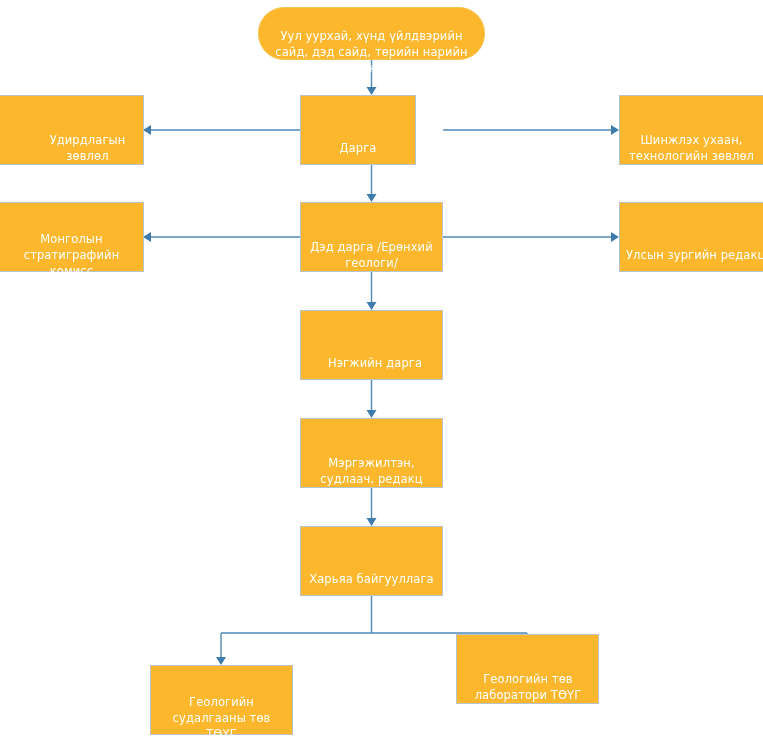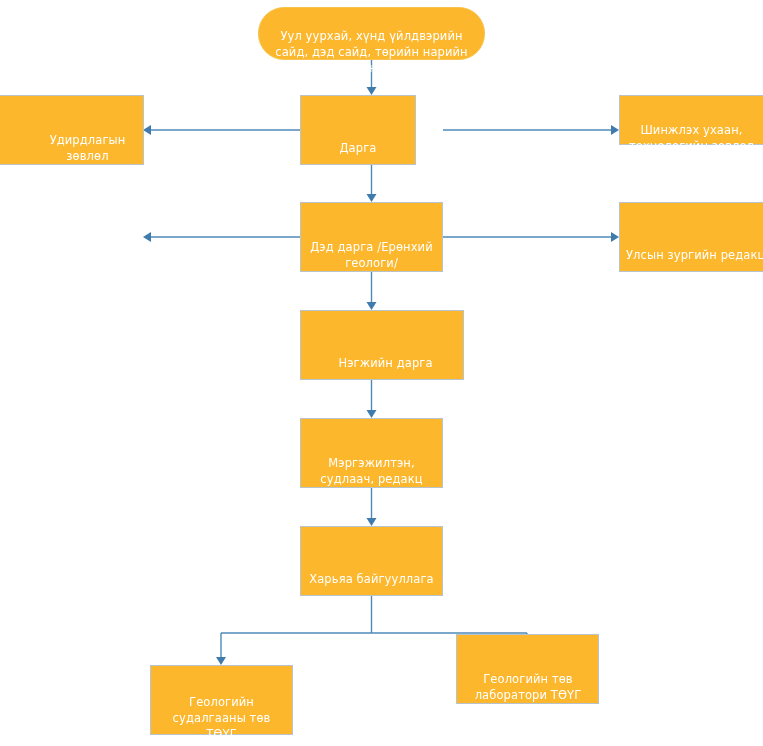--- a/index.html
+++ b/index.html
@@ -109,34 +109,37 @@
   </div>
 
   <div class="node" style="left:-1px; top:95px; width:145px; height:70px;padding-left:38px;">
     <span class="label">Удирдлагын зөвлөл</span>
   </div>
 
   <div class="node" style="left:300px; top:95px; width:116px; height:70px;">
     <span class="label">Дарга</span>
   </div>
 
-  <div class="node" style="left:619px; top:95px; width:145px; height:50px;">
+  <div class="node" style="left:619px; top:95px; width:145px; height:70px;">
     <span class="label">Шинжлэх ухаан, технологийн зөвлөл</span>
   </div>
 
+  <div class="node" style="left:-1px; top:202px; width:145px; height:70px;">
+    <span class="label">Монголын стратиграфийн комисс</span>
+  </div>
 
   <div class="node" style="left:300px; top:202px; width:143px; height:70px;">
     <span class="label">Дэд дарга /Ерөнхий геологи/</span>
   </div>
 
   <div class="node" style="left:619px; top:202px; width:145px; height:70px; white-space:nowrap;">
     <span class="label">Улсын зургийн редакц</span>
   </div>
 
-  <div class="node" style="left:300px; top:310px; width:164px; height:70px;padding-left:13px;">
+  <div class="node" style="left:300px; top:310px; width:143px; height:70px;padding-left:13px;">
     <span class="label">Нэгжийн дарга</span>
   </div>
 
   <div class="node" style="left:300px; top:418px; width:143px; height:70px;">
     <span class="label">Мэргэжилтэн, судлаач, редакц</span>
   </div>
 
   <div class="node" style="left:300px; top:526px; width:143px; height:70px;">
     <span class="label">Харьяа байгууллага</span>
   </div>

